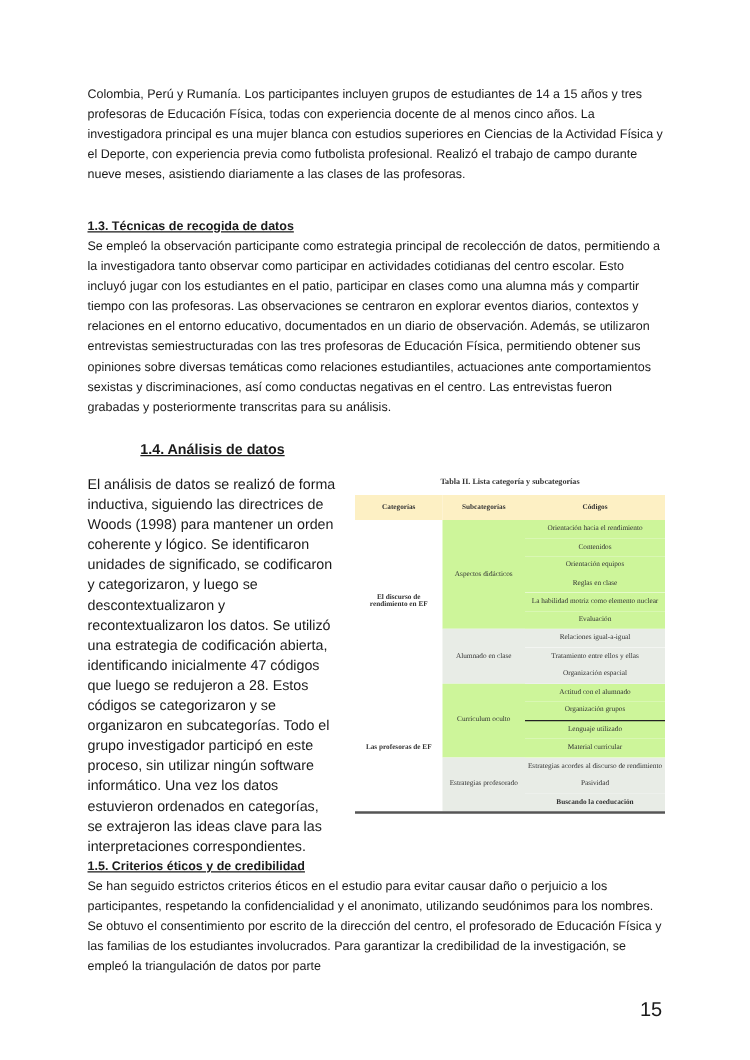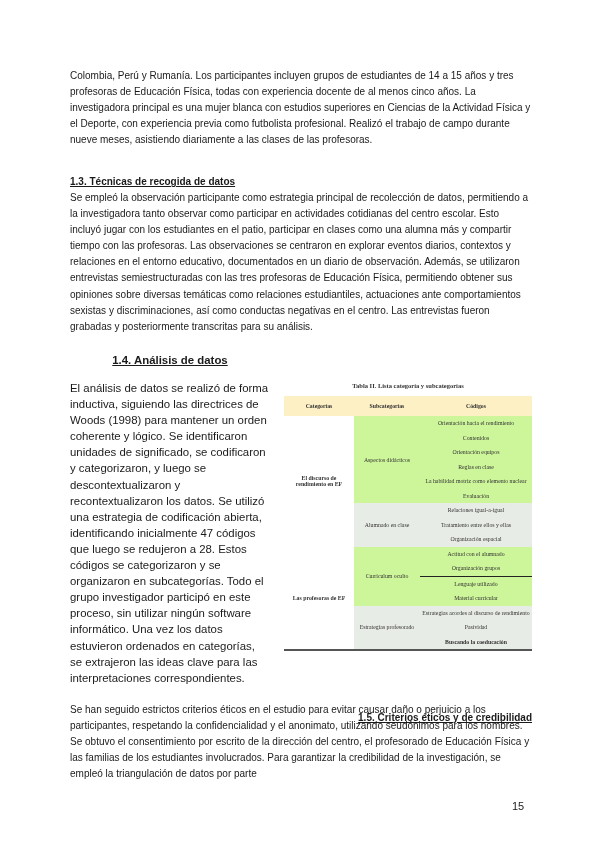--- a/index.html
+++ b/index.html
@@ -1,21 +1,21 @@
 <!DOCTYPE html>
 <html><head>
 <meta charset="utf-8">
 <style>
   html, body { margin:0; padding:0; background:#ffffff; }
   body { width:600px; height:848px; position:relative; overflow:hidden;
          font-family:"Liberation Sans", sans-serif; color:#1a1a1a; }
   .p { position:absolute; left:70px; width:462px; font-size:10px; line-height:16.1px; }
   .h { font-weight:bold;text-decoration:underline; }
   .wrapcol { position:absolute; left:70px; width:200px; font-size:11.4px; line-height:16.1px; }
-  .pagenum { position:absolute; left:512px; top:800px; font-size:11px; }
+  .pagenum { position:absolute; left:512px; top:800px; font-size:16px; }
 
   .tbl-wrap { position:absolute; left:284px; top:380px; width:248px; }
   .tbl-caption { text-align:center; font-family:"Liberation Serif", serif; font-size:6.5px;
                  font-weight:bold; color:#333; height:16px; line-height:12px; }
   table { border-collapse:collapse; width:248px; font-family:"Liberation Serif", serif;
           font-size:5.8px; color:#333; table-layout:fixed; }
   th { background:#fdf0c4; height:18px; font-weight:bold; text-align:center; }
   td { text-align:center; vertical-align:middle; padding:0 2px; }
   td.code { height:14.5px; white-space:nowrap; overflow:hidden; }
   .g { background:#cdf59a; }
@@ -105,16 +105,16 @@
           <td class="gr code">Pasividad</td>
         </tr>
       <tr>
           <td class="gr code bold">Buscando la coeducación</td>
         </tr>
     </tbody>
   </table>
   <div class="tbl-bottom"></div>
 </div>
 
-<div class="p h" style="top:710px;text-align:right;">1.5. Criterios éticos y de credibilidad</div>
+<div class="p h" style="top:686px;">1.5. Criterios éticos y de credibilidad</div>
 <div class="p" style="top:702px;">Se han seguido estrictos criterios éticos en el estudio para evitar causar daño o perjuicio a los participantes, respetando la confidencialidad y el anonimato, utilizando seudónimos para los nombres. Se obtuvo el consentimiento por escrito de la dirección del centro, el profesorado de Educación Física y las familias de los estudiantes involucrados. Para garantizar la credibilidad de la investigación, se empleó la triangulación de datos por parte</div>
 
 <div class="pagenum">15</div>
 
 </body></html>

